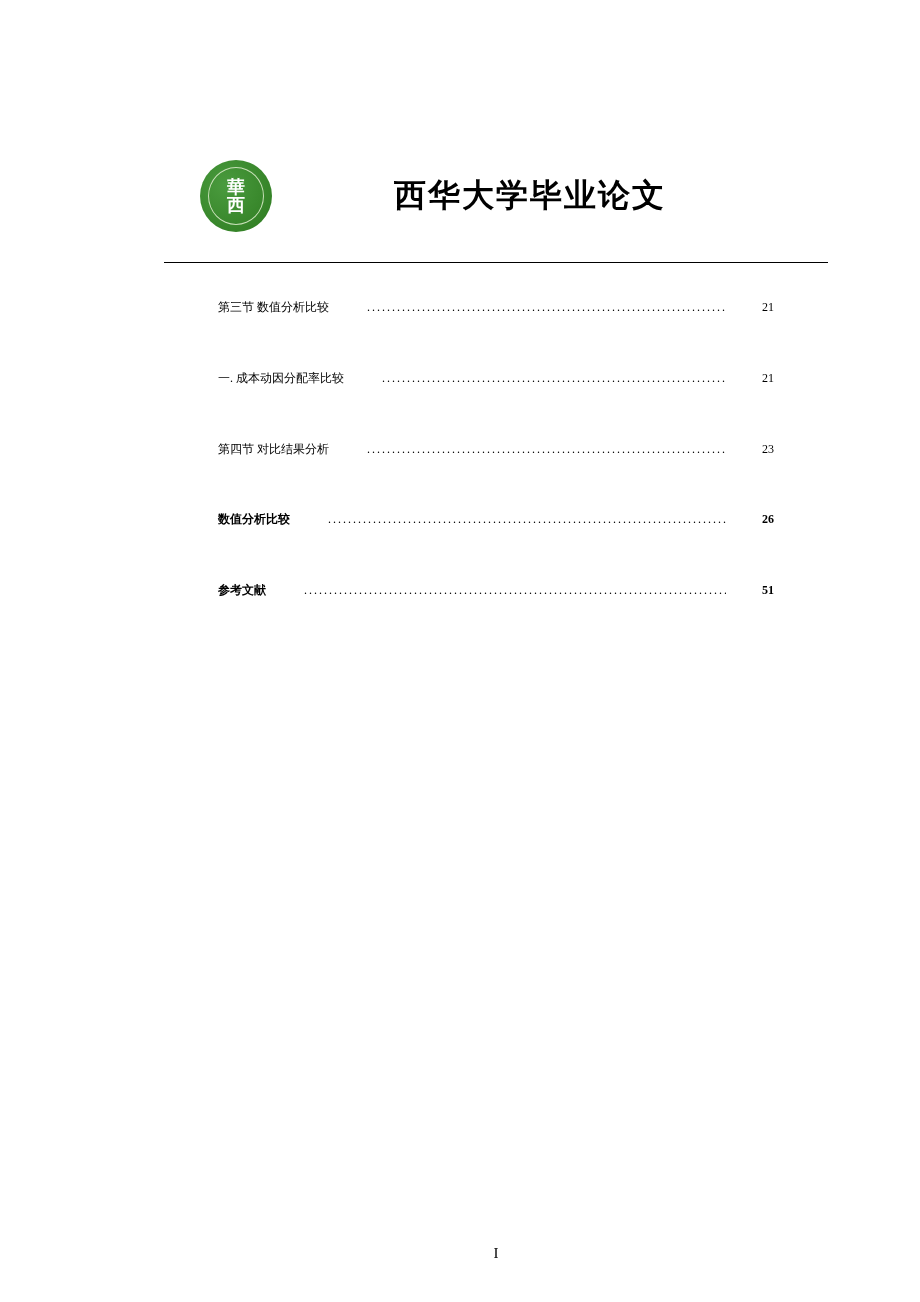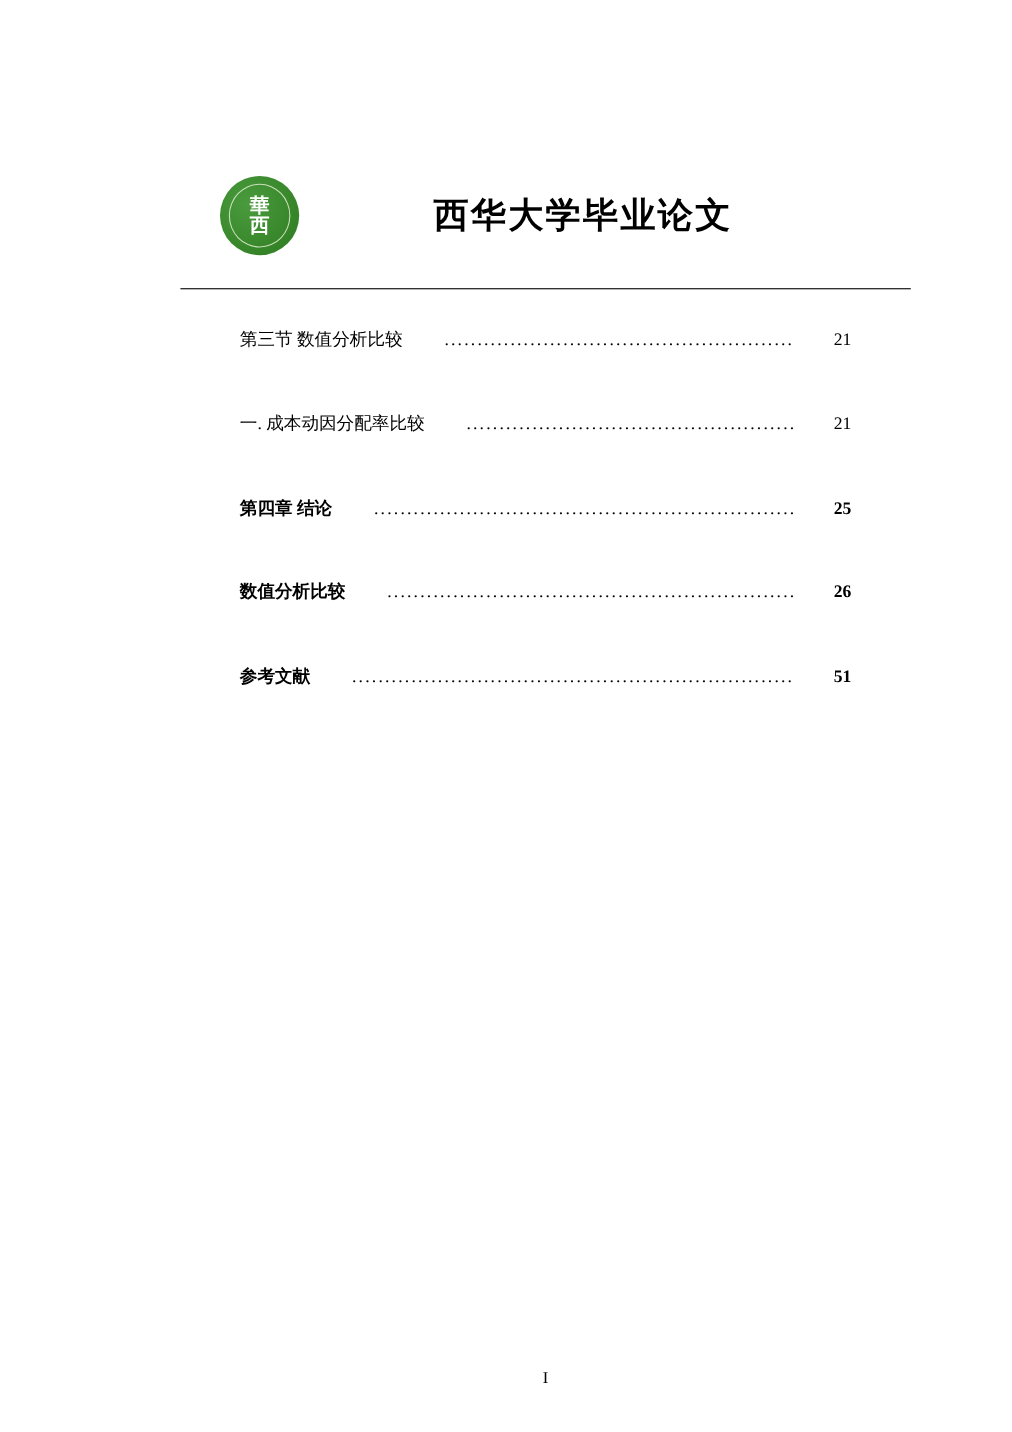--- a/index.html
+++ b/index.html
@@ -59,21 +59,21 @@
       color: #000000;
       letter-spacing: 2px;
       padding-right: 40px;
     }
     .divider {
       border: none;
       border-top: 1.5px solid #000000;
       margin: 0 0 18px 0;
     }
     .toc {
-      font-size: 16px;
+      font-size: 12px;
       color: #000000;
     }
     .toc-entry {
       display: flex;
       align-items: baseline;
       margin-bottom: 16px;
       line-height: 1.4;
     }
     .toc-label {
       white-space: nowrap;
@@ -126,24 +126,24 @@
       <div class="toc-entry">
         <span class="toc-label">第三节 数值分析比较</span>
         <span class="toc-dots"></span>
         <span class="toc-page">21</span>
       </div>
       <div class="toc-entry">
         <span class="toc-label">一. 成本动因分配率比较</span>
         <span class="toc-dots"></span>
         <span class="toc-page">21</span>
       </div>
-      <div class="toc-entry bold">
-        <span class="toc-label">第四章 结论</span>
+      <div class="toc-entry">
+        <span class="toc-label">第四节 对比结果分析</span>
         <span class="toc-dots"></span>
-        <span class="toc-page">25</span>
+        <span class="toc-page">23</span>
       </div>
       <div class="toc-entry bold">
         <span class="toc-label">数值分析比较</span>
         <span class="toc-dots"></span>
         <span class="toc-page">26</span>
       </div>
       <div class="toc-entry bold">
         <span class="toc-label">参考文献</span>
         <span class="toc-dots"></span>
         <span class="toc-page">51</span>

